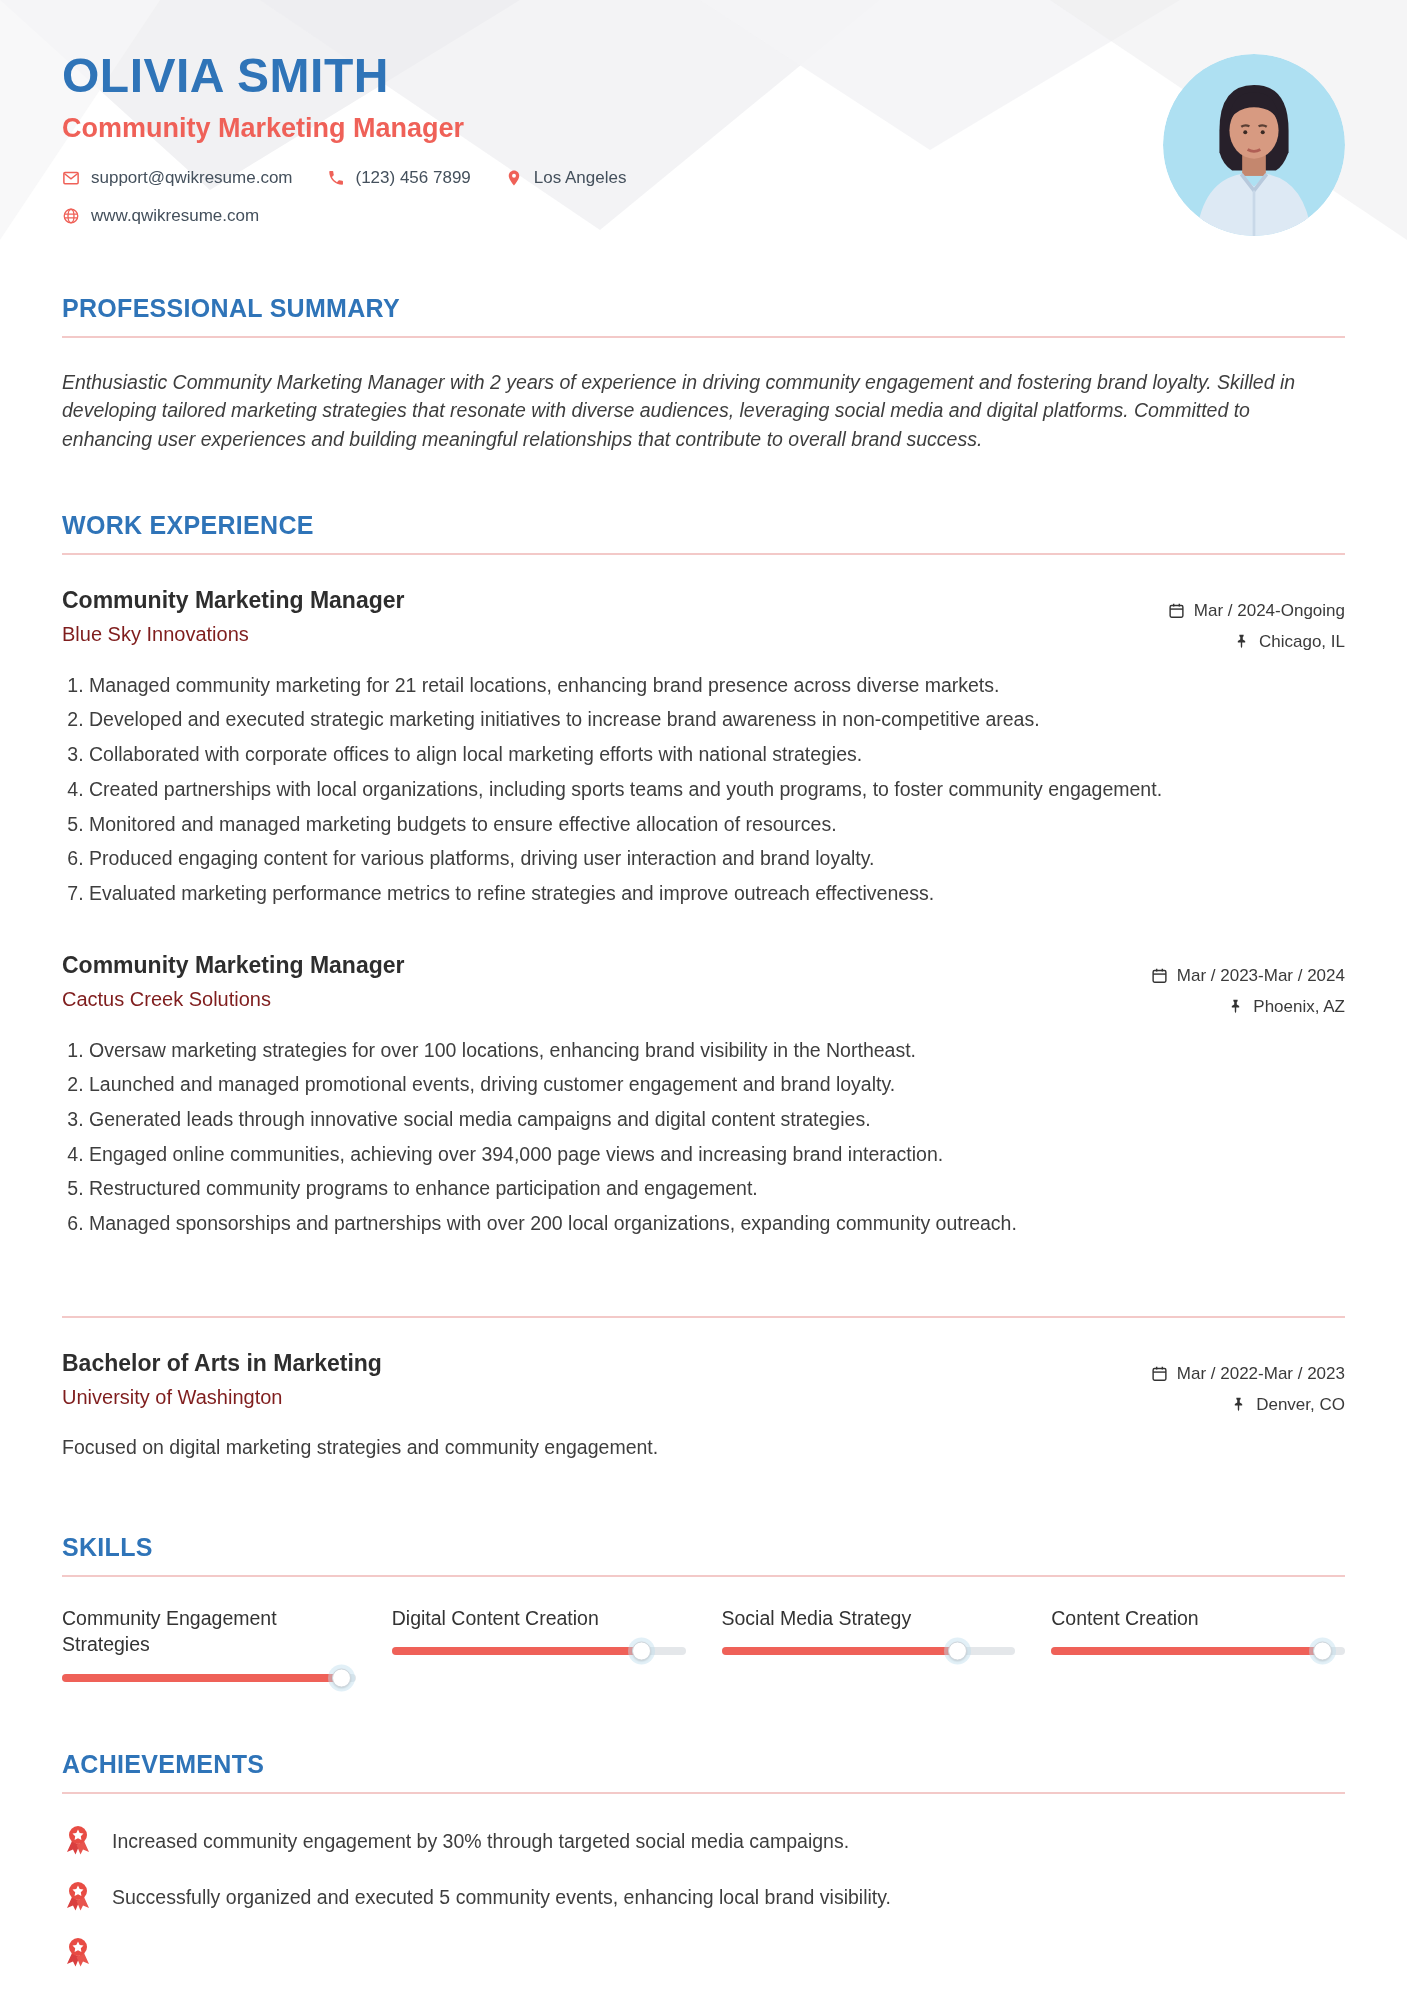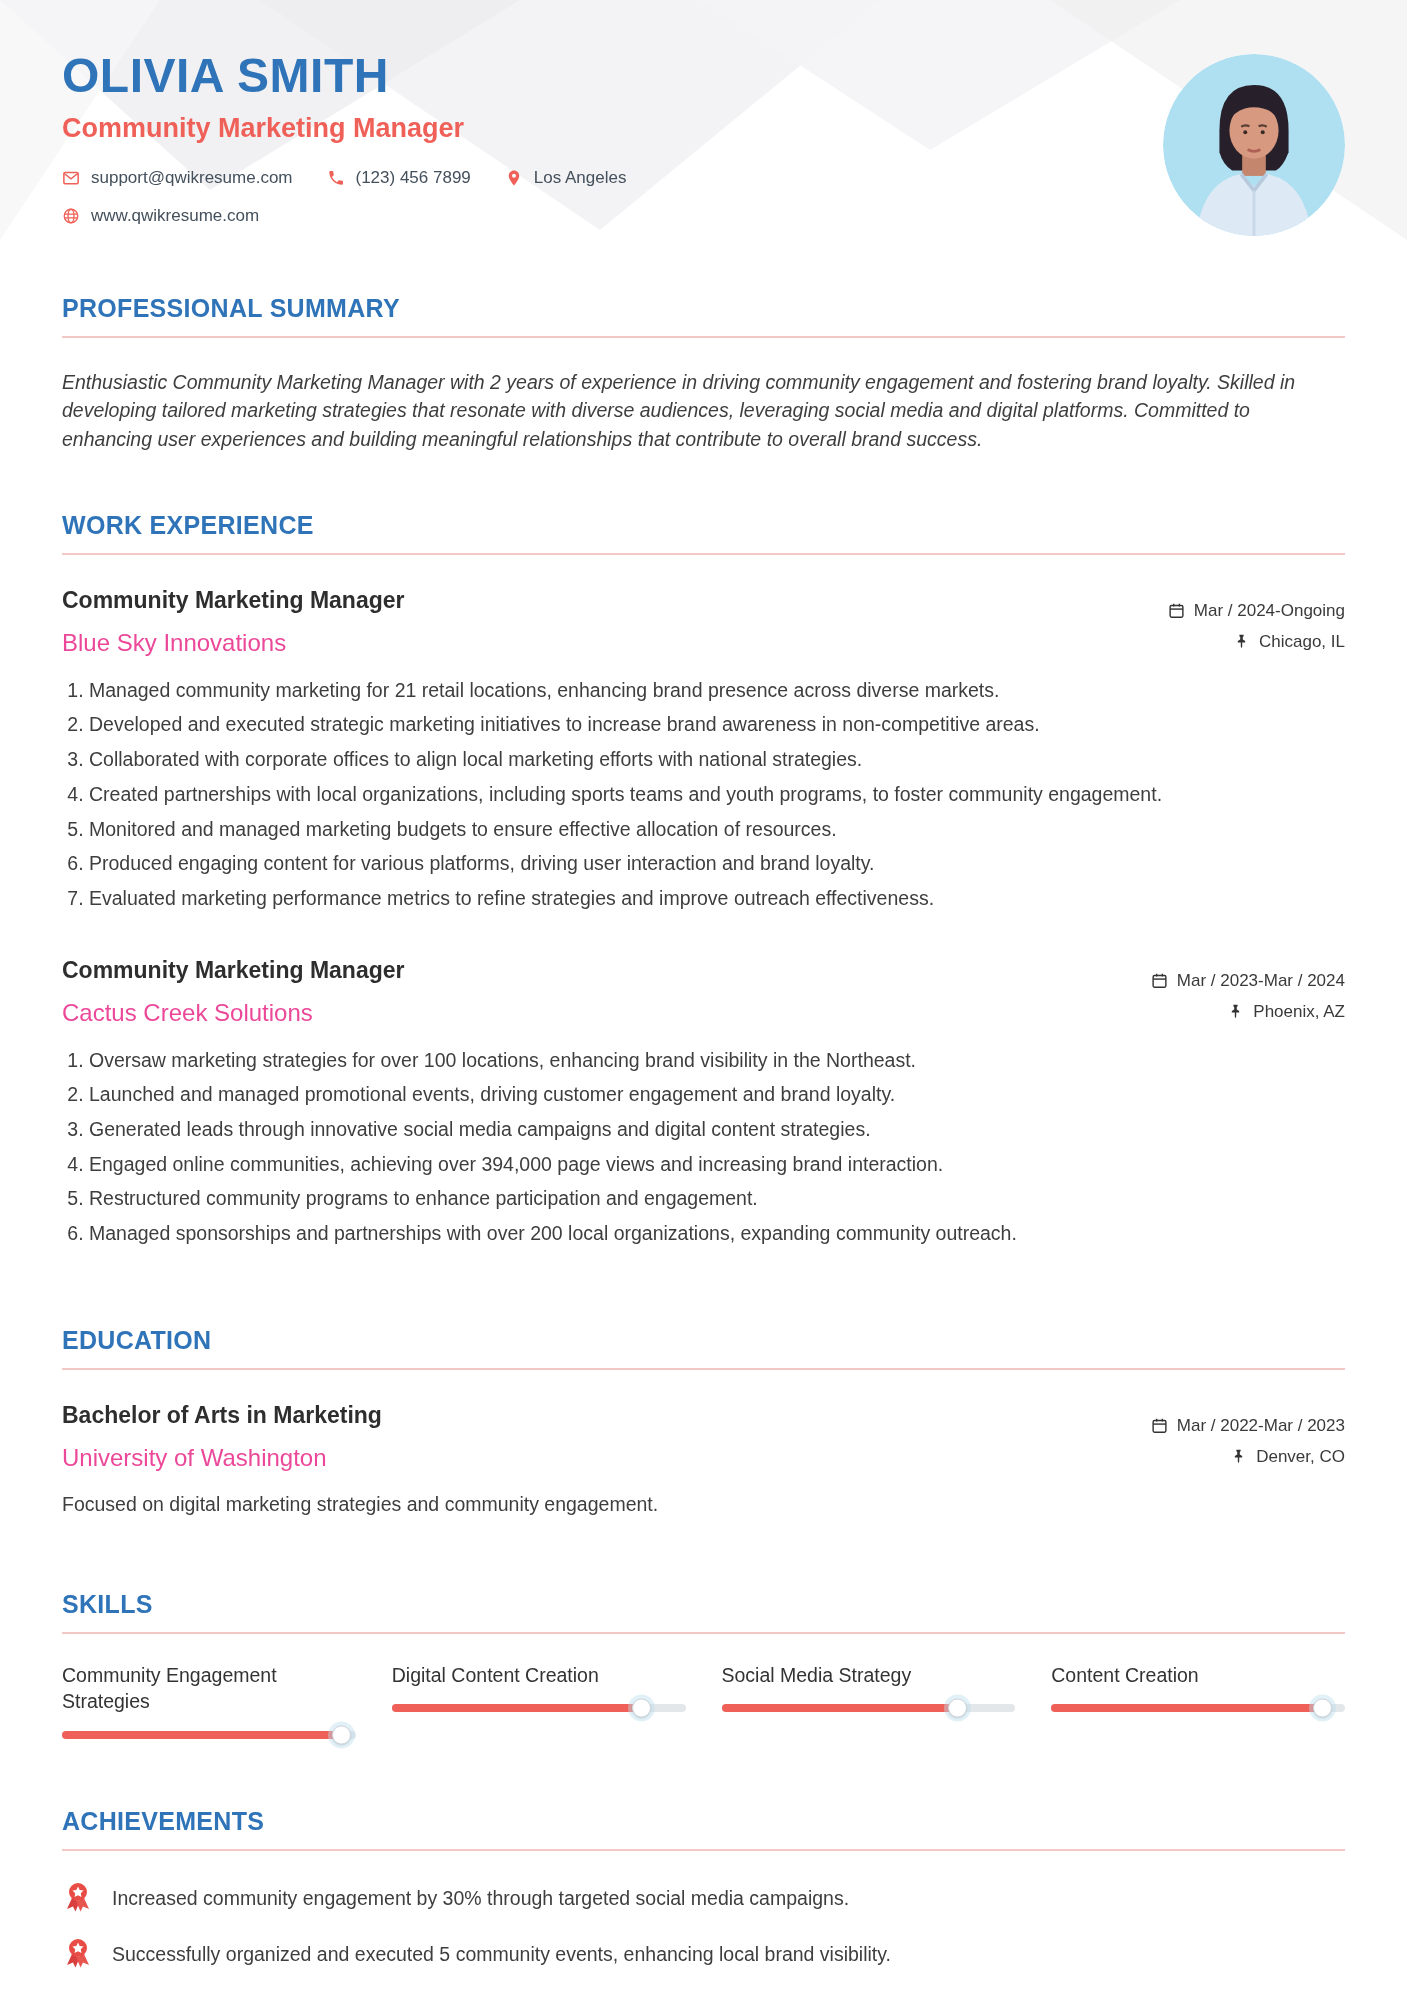--- a/index.html
+++ b/index.html
@@ -34,21 +34,21 @@
   .sec { margin-top: 58px; }
   .sec-heading { margin: 0; font-size: 25px; font-weight: 700; color: #2f74b8; letter-spacing: 0.3px; }
   .sec-rule { border: none; height: 2px; background: #f3c9c8; margin: 13px 0 0 0; }
   .summary-text { margin: 30px 0 0 0; font-size: 19.5px; line-height: 1.45; color: #3e3e3e; font-style: italic; }
 
   
   .job { margin-top: 32px; }
   .job + .job { margin-top: 44px; }
   .job-head { display: flex; justify-content: space-between; align-items: flex-start; }
   .job-title { margin: 0; font-size: 23px; font-weight: 600; color: #2e2e2e; }
-  .company { margin-top: 15px; font-size: 24px; color: #ec4899; }
+  .company { margin-top: 9px; font-size: 20px; color: #7f1d1d; }
   .job-meta { text-align: center; flex: none; padding-top: 2px; margin-top: 12px; }
   .meta-line { display: flex; justify-content: flex-end; align-items: center; gap: 9px; font-size: 17px; color: #3a3a3a; }
   .meta-line + .meta-line { margin-top: 11px; }
   .meta-line .micon { width: 17px; height: 17px; color: #333; flex: none; }
   .bullets { margin: 20px 0 0 0; padding-left: 27px; }
   .bullets li { font-size: 19.5px; line-height: 1.42; margin-bottom: 7px; color: #3e3e3e; }
   .edu-desc { margin: 18px 0 0 0; font-size: 19.5px; line-height: 1.45; color: #3e3e3e; }
 
   
   .skills-grid { display: grid; grid-template-columns: repeat(4, 1fr); column-gap: 36px; margin-top: 28px; align-items: start; }
@@ -220,21 +220,20 @@
           <li>Launched and managed promotional events, driving customer engagement and brand loyalty.</li>
           <li>Generated leads through innovative social media campaigns and digital content strategies.</li>
           <li>Engaged online communities, achieving over 394,000 page views and increasing brand interaction.</li>
           <li>Restructured community programs to enhance participation and engagement.</li>
           <li>Managed sponsorships and partnerships with over 200 local organizations, expanding community outreach.</li>
         </ol>
       </article>
     </section>
 
     <section class="sec" style="margin-top: 78px;">
-      <h2 class="sec-heading">EDUCATION</h2>
       <hr class="sec-rule">
       <article class="job">
         <div class="job-head">
           <div>
             <h3 class="job-title">Bachelor of Arts in Marketing</h3>
             <div class="company">University of Washington</div>
           </div>
           <div class="job-meta">
             <div class="meta-line">
               <svg class="micon" viewBox="0 0 24 24" fill="none" stroke="currentColor" stroke-width="2">

